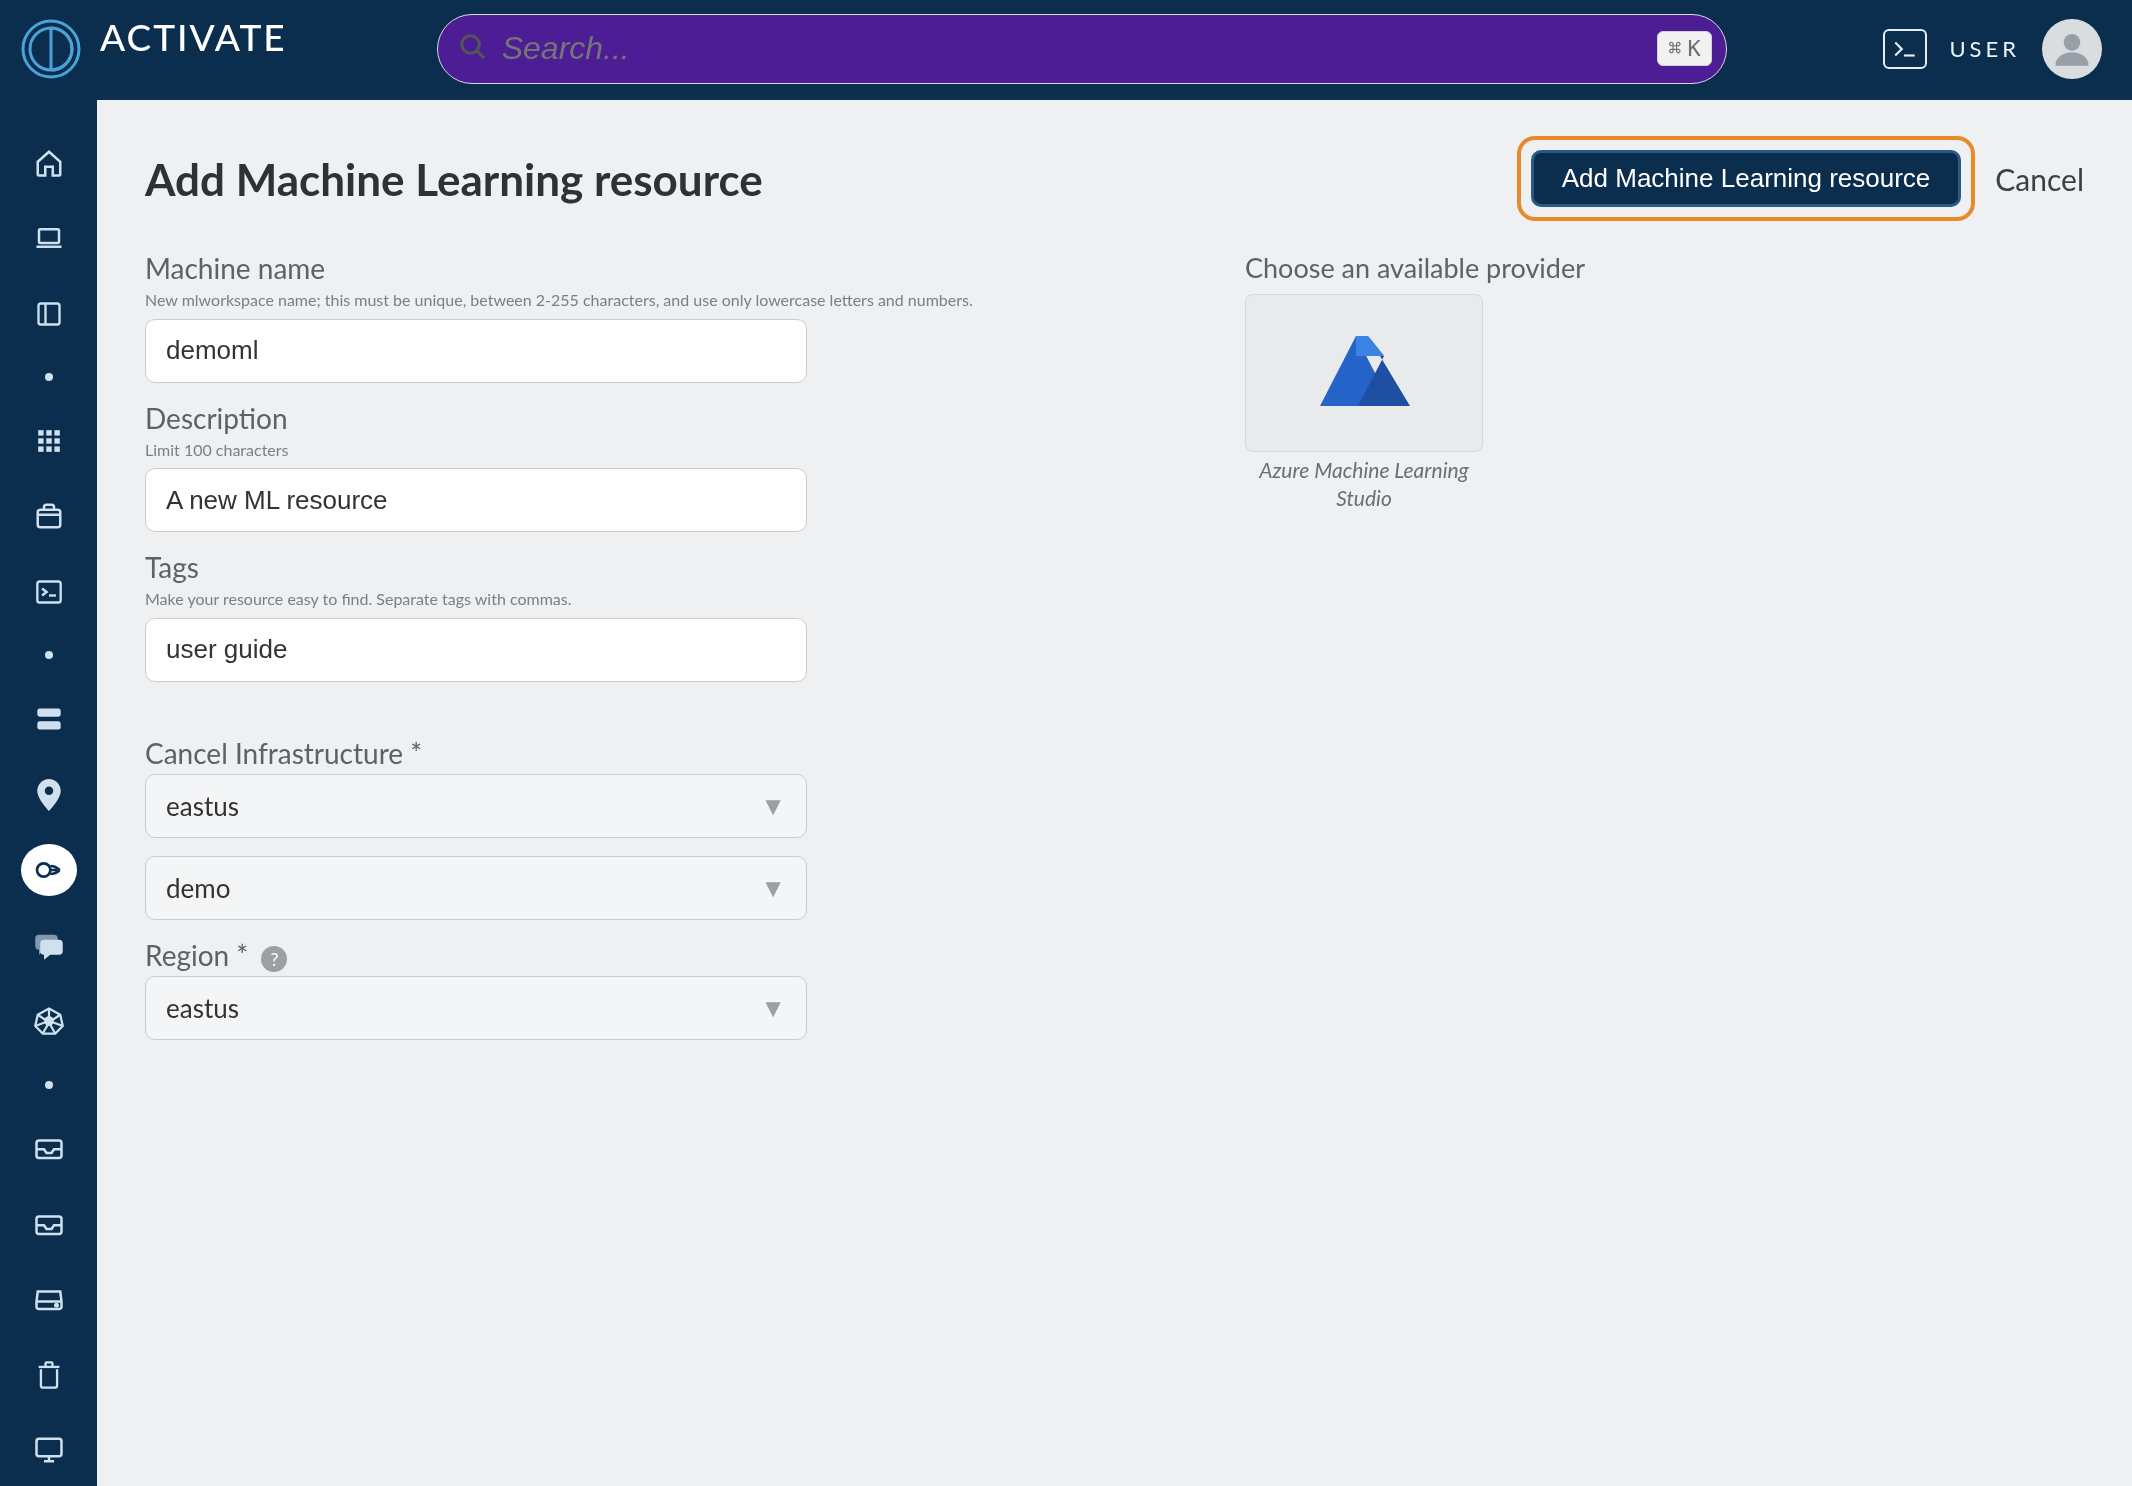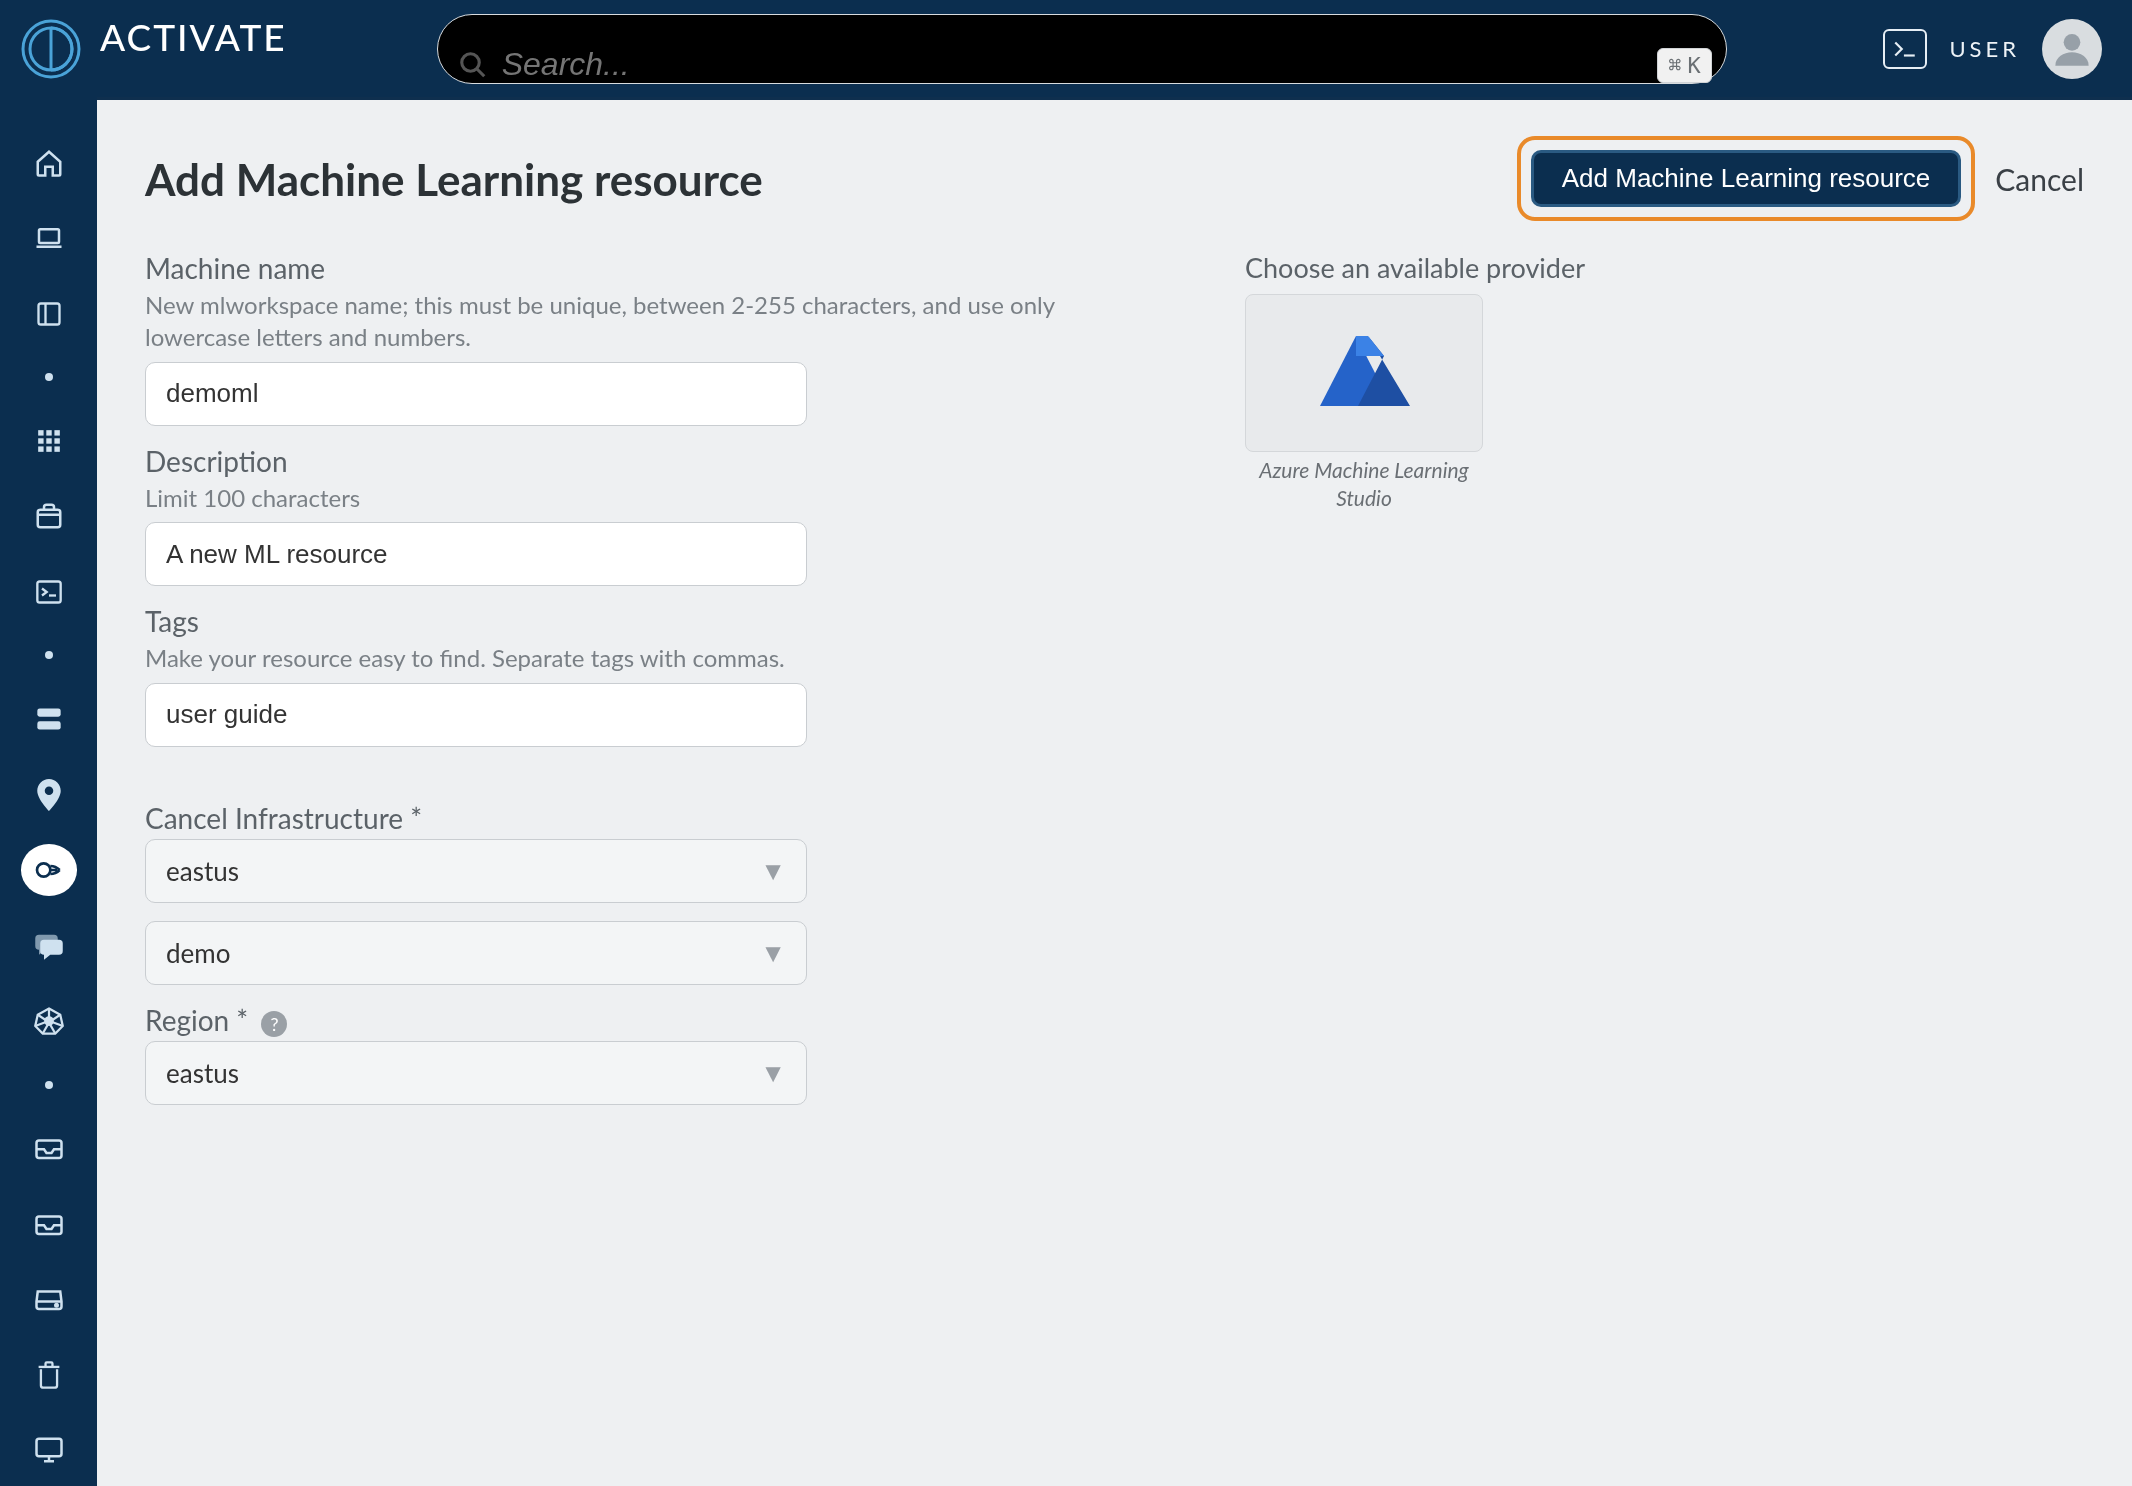--- a/index.html
+++ b/index.html
@@ -35,25 +35,25 @@
   .brand-text {
     font-size: 37px;
     font-weight: 500;
     letter-spacing: 2px;
   }
   .search-wrap {
     margin-left: 130px;
     flex: 0 0 auto;
     width: 1290px;
     height: 70px;
-    background: #000000;
+    background: #4c1d95;
     border: 1px solid #d7dbde;
     border-radius: 35px;
     display: flex;
-    align-items: flex-end;
+    align-items: center;
     padding: 0 14px 0 20px;
     position: relative;
   }
   .search-icon { color:#555; }
   .search-input {
     flex:1;
     border: none;
     outline: none;
     background: transparent;
     font-size: 32px;
@@ -123,21 +123,21 @@
     background:#0b2e4f; color:#fff; border:3px solid #2a5a82;
     border-radius:10px; padding: 10px 28px; font-size:26px;
     cursor:pointer;
   }
   .cancel-link { font-size:30px; color:#3a4046; }
 
   .content { display:flex; gap: 100px; margin-top: 30px; }
   .form-col { width: 1000px; }
   .form-group { margin-bottom: 18px; }
   .form-label { font-size:28px; color:#5b6268; display:block; margin-bottom:4px; }
-  .form-hint  { font-size:24px; color:#7a8086; display:block; margin-bottom:8px; line-height:1.35; }
+  .form-hint  { font-size:16px; color:#7a8086; display:block; margin-bottom:8px; line-height:1.35; }
   .text-input, .select {
     width: 662px; height: 64px;
     border:1px solid #c9cdd1; border-radius:10px;
     background:#fff; font-size:26px; padding: 0 20px; color:#333;
   }
   .select {
     background:#f3f5f6;
     display:flex;align-items:center;justify-content:space-between;
     cursor:pointer;
   }

